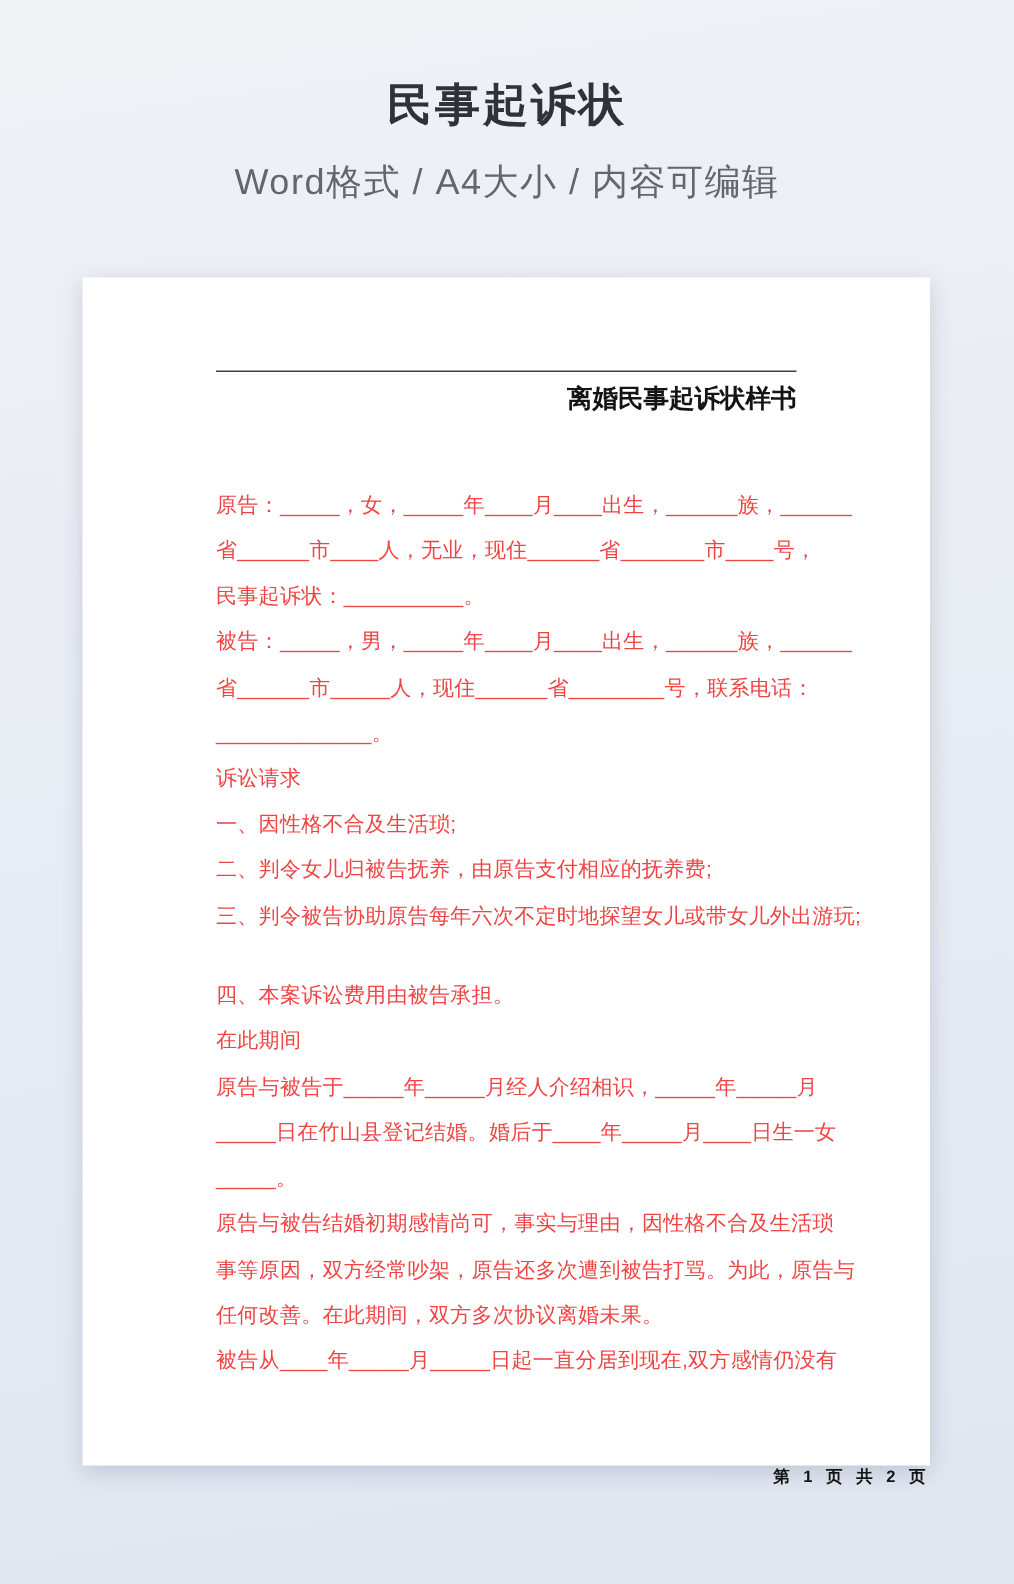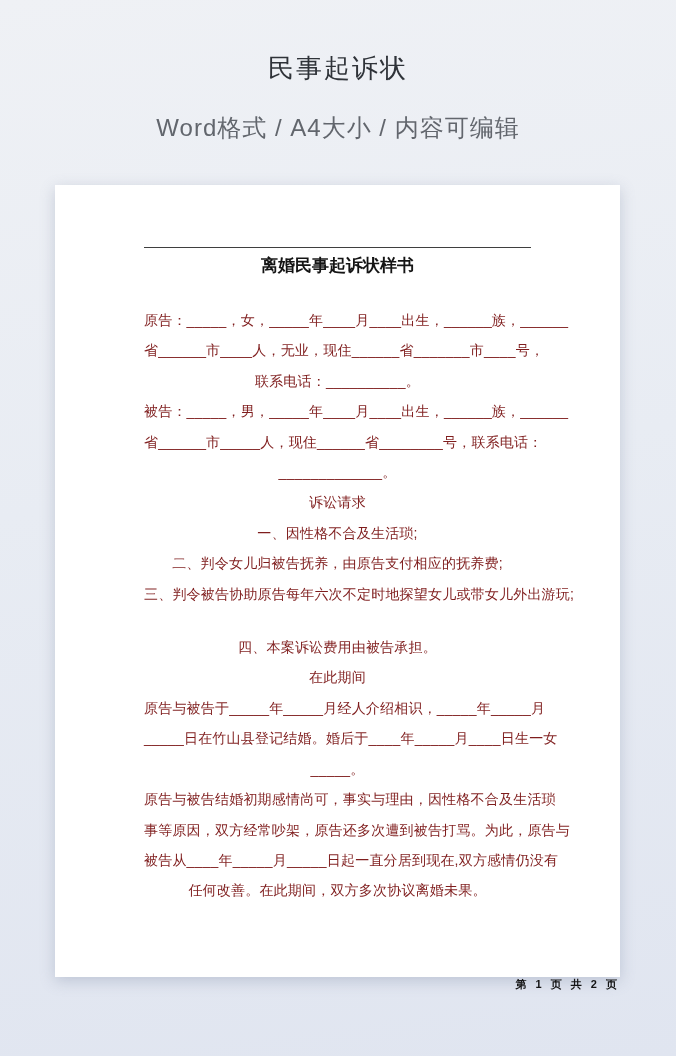--- a/index.html
+++ b/index.html
@@ -14,28 +14,28 @@
     font-family: "Liberation Sans", "DejaVu Sans", sans-serif;
     background: linear-gradient(172deg, var(--bg-top, #eff1f5) 0%, #e8ecf3 45%, var(--bg-bottom, #e0e5f0) 100%);
   }
 
   
   .banner {
     padding-top: 54px;
     text-align: center;
   }
   .banner-title {
-    font-size: 26px;
-    font-weight: 400;
+    font-size: 30px;
+    font-weight: 700;
     color: var(--title-color, #2f3339);
     letter-spacing: 2px;
     line-height: 1.15;
   }
   .banner-subtitle {
-    margin-top: 28px;
+    margin-top: 16px;
     font-size: 24px;
     font-weight: 400;
     color: var(--subtitle-color, #62666d);
     letter-spacing: 1px;
   }
 
   
   .page {
     position: absolute;
     left: 55px;
@@ -53,31 +53,30 @@
     box-sizing: border-box;
   }
   .doc-rule {
     margin-top: 62px;
     border: none;
     border-top: 1.5px solid #3f3f3f;
     height: 0;
   }
   .doc-title {
     margin-top: 8px;
-    text-align: center;
+    text-align: right;
     font-size: 17px;
     font-weight: 700;
     color: #141414;
     line-height: 20px;
   }
   .doc-body {
-    margin-top: 29px;
+    margin-top: 45px;
     font-size: 14px;
-    color: #7f1d1d;
-    text-align: center;
+    color: #ef4444;
   }
   .doc-line {
     line-height: 30.4px;
     white-space: nowrap;
     letter-spacing: 0.2px;
   }
   .doc-line.gap-before {
     margin-top: 23px;
   }
   .doc-footer {
@@ -101,34 +100,34 @@
 </header>
 
 <section class="page">
   <div class="page-inner">
     <hr class="doc-rule">
     <div class="doc-title">离婚民事起诉状样书</div>
 
     <div class="doc-body">
       <div class="doc-line">原告：_____，女，_____年____月____出生，______族，______</div>
       <div class="doc-line">省______市____人，无业，现住______省_______市____号，</div>
-      <div class="doc-line">联系电话：__________。</div>
+      <div class="doc-line">民事起诉状：__________。</div>
       <div class="doc-line">被告：_____，男，_____年____月____出生，______族，______</div>
       <div class="doc-line">省______市_____人，现住______省________号，联系电话：</div>
       <div class="doc-line">_____________。</div>
       <div class="doc-line">诉讼请求</div>
       <div class="doc-line">一、因性格不合及生活琐;</div>
       <div class="doc-line">二、判令女儿归被告抚养，由原告支付相应的抚养费;</div>
       <div class="doc-line">三、判令被告协助原告每年六次不定时地探望女儿或带女儿外出游玩;</div>
       <div class="doc-line gap-before">四、本案诉讼费用由被告承担。</div>
       <div class="doc-line">在此期间</div>
       <div class="doc-line">原告与被告于_____年_____月经人介绍相识，_____年_____月</div>
       <div class="doc-line">_____日在竹山县登记结婚。婚后于____年_____月____日生一女</div>
       <div class="doc-line">_____。</div>
       <div class="doc-line">原告与被告结婚初期感情尚可，事实与理由，因性格不合及生活琐</div>
       <div class="doc-line">事等原因，双方经常吵架，原告还多次遭到被告打骂。为此，原告与</div>
+      <div class="doc-line">任何改善。在此期间，双方多次协议离婚未果。</div>
       <div class="doc-line">被告从____年_____月_____日起一直分居到现在,双方感情仍没有</div>
-      <div class="doc-line">任何改善。在此期间，双方多次协议离婚未果。</div>
     </div>
 
     <div class="doc-footer">第 1 页 共 2 页</div>
   </div>
 </section>
 
 </body></html>

